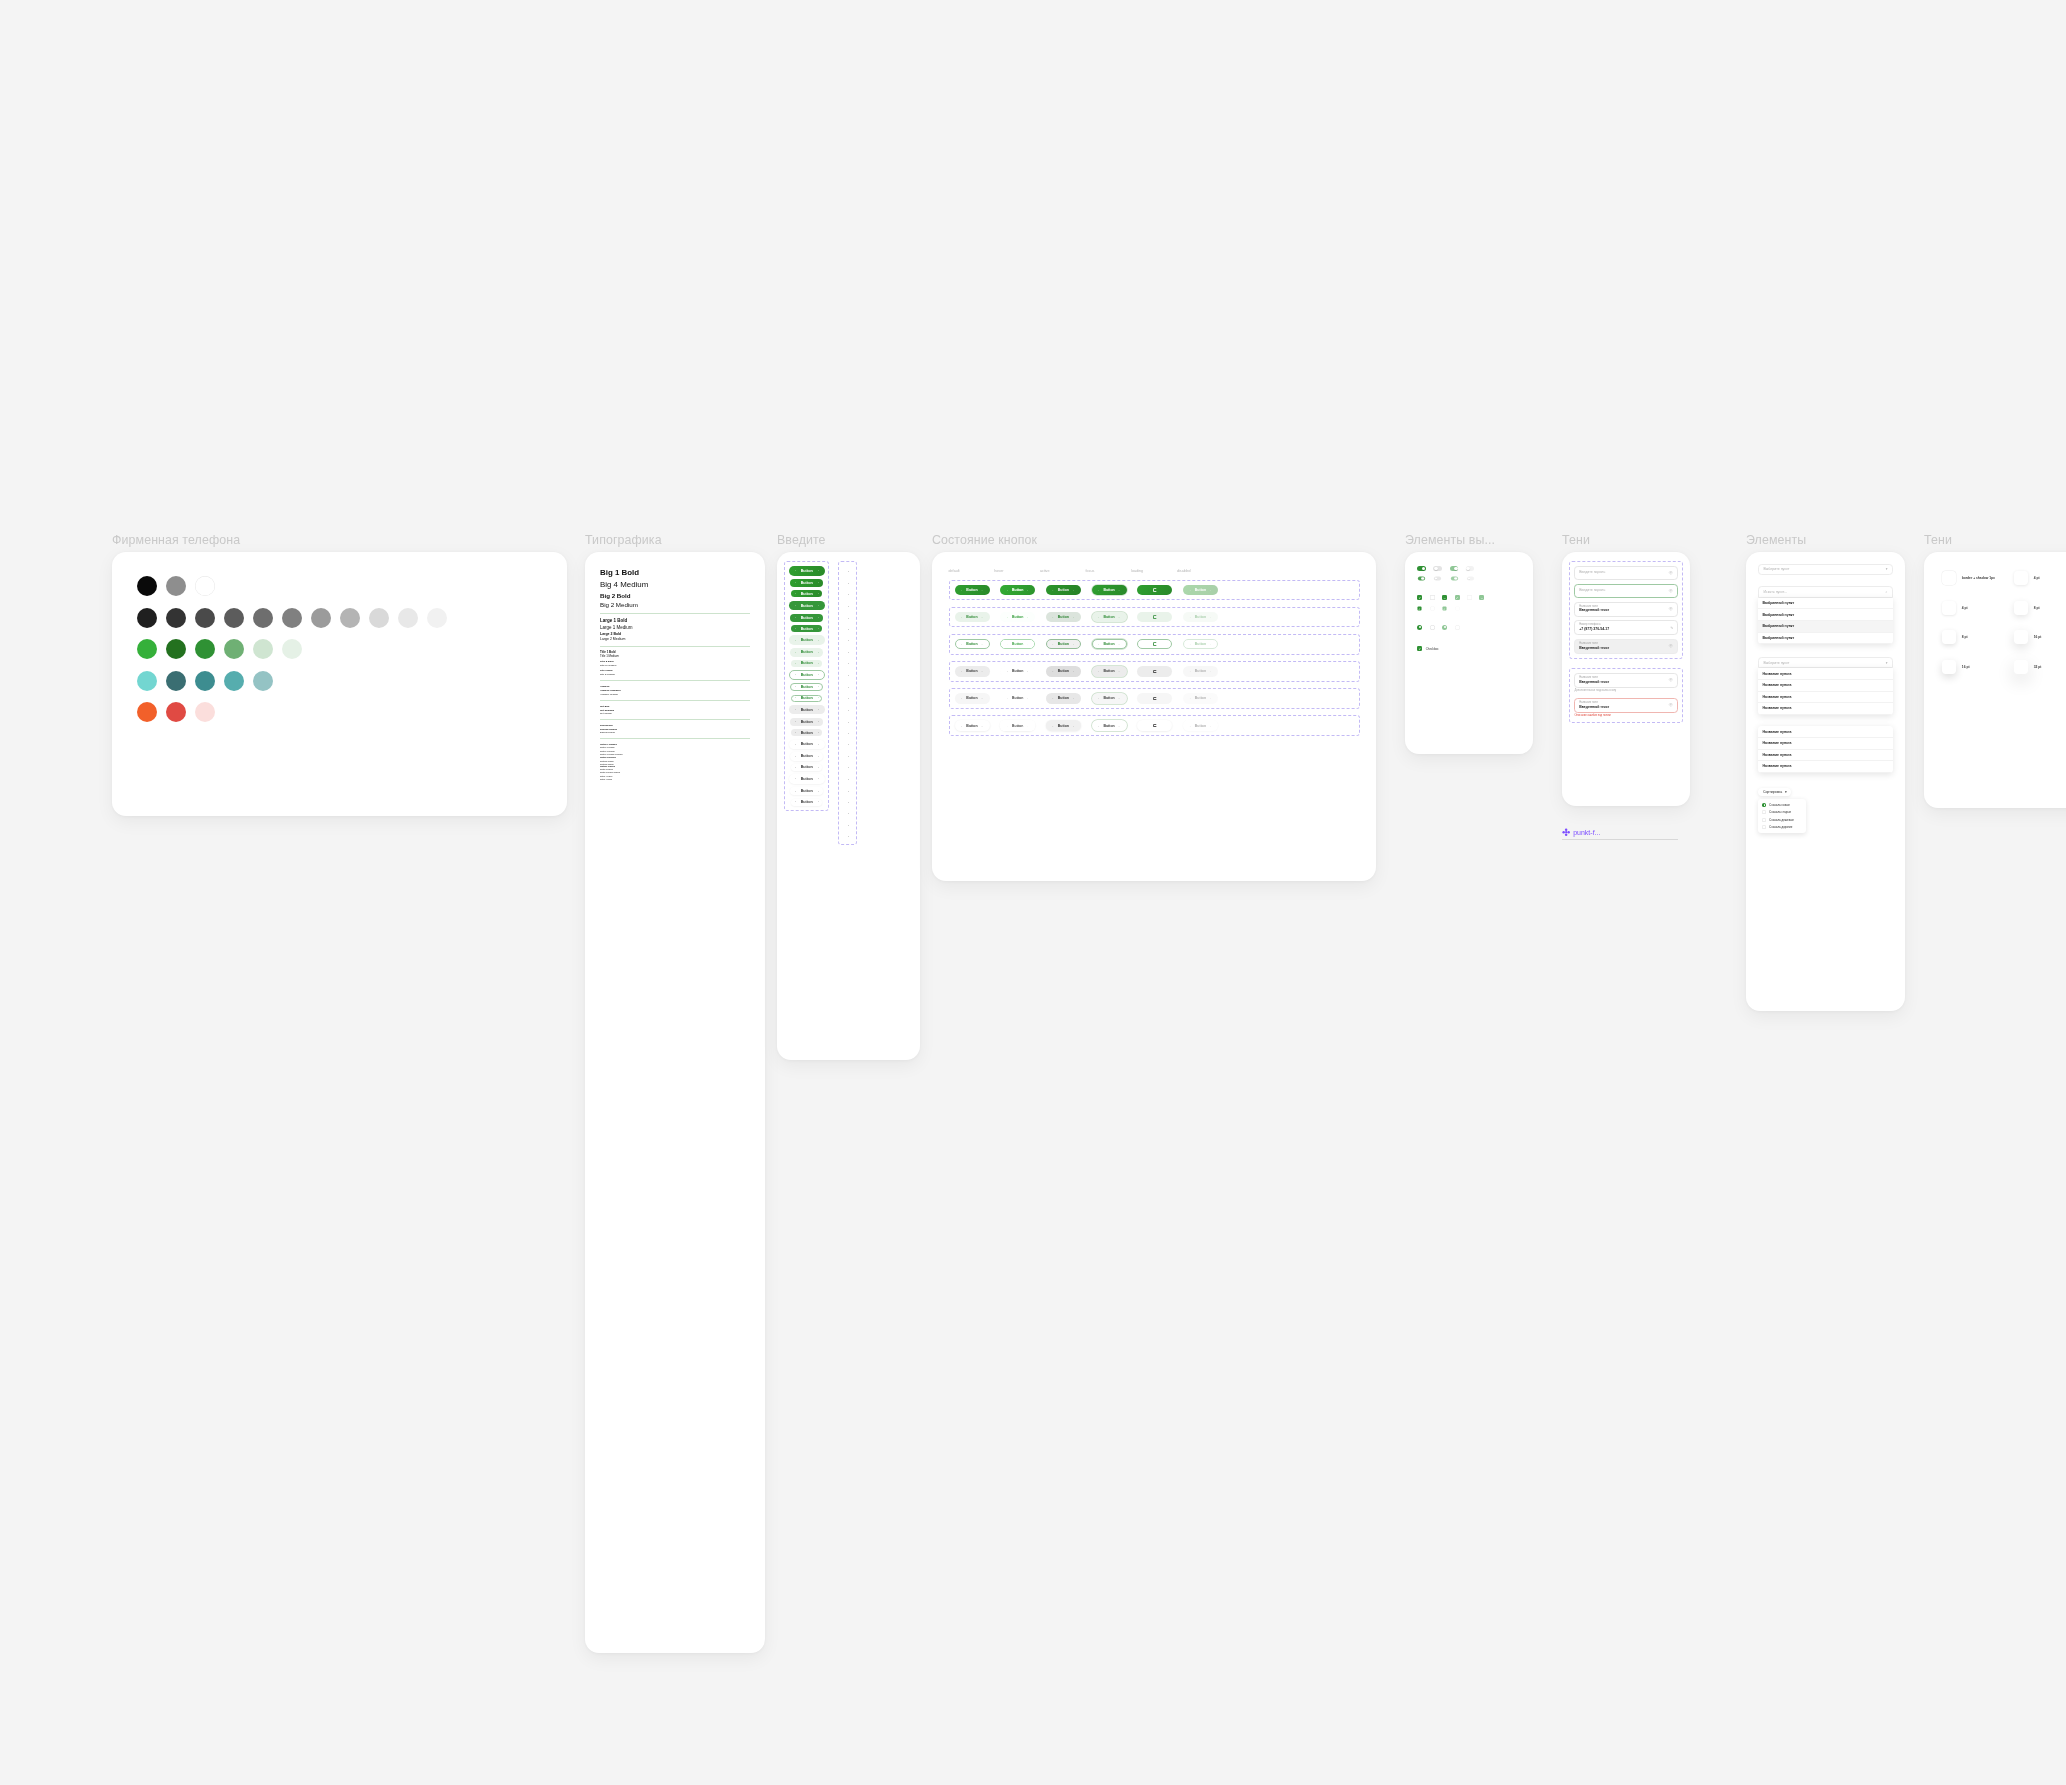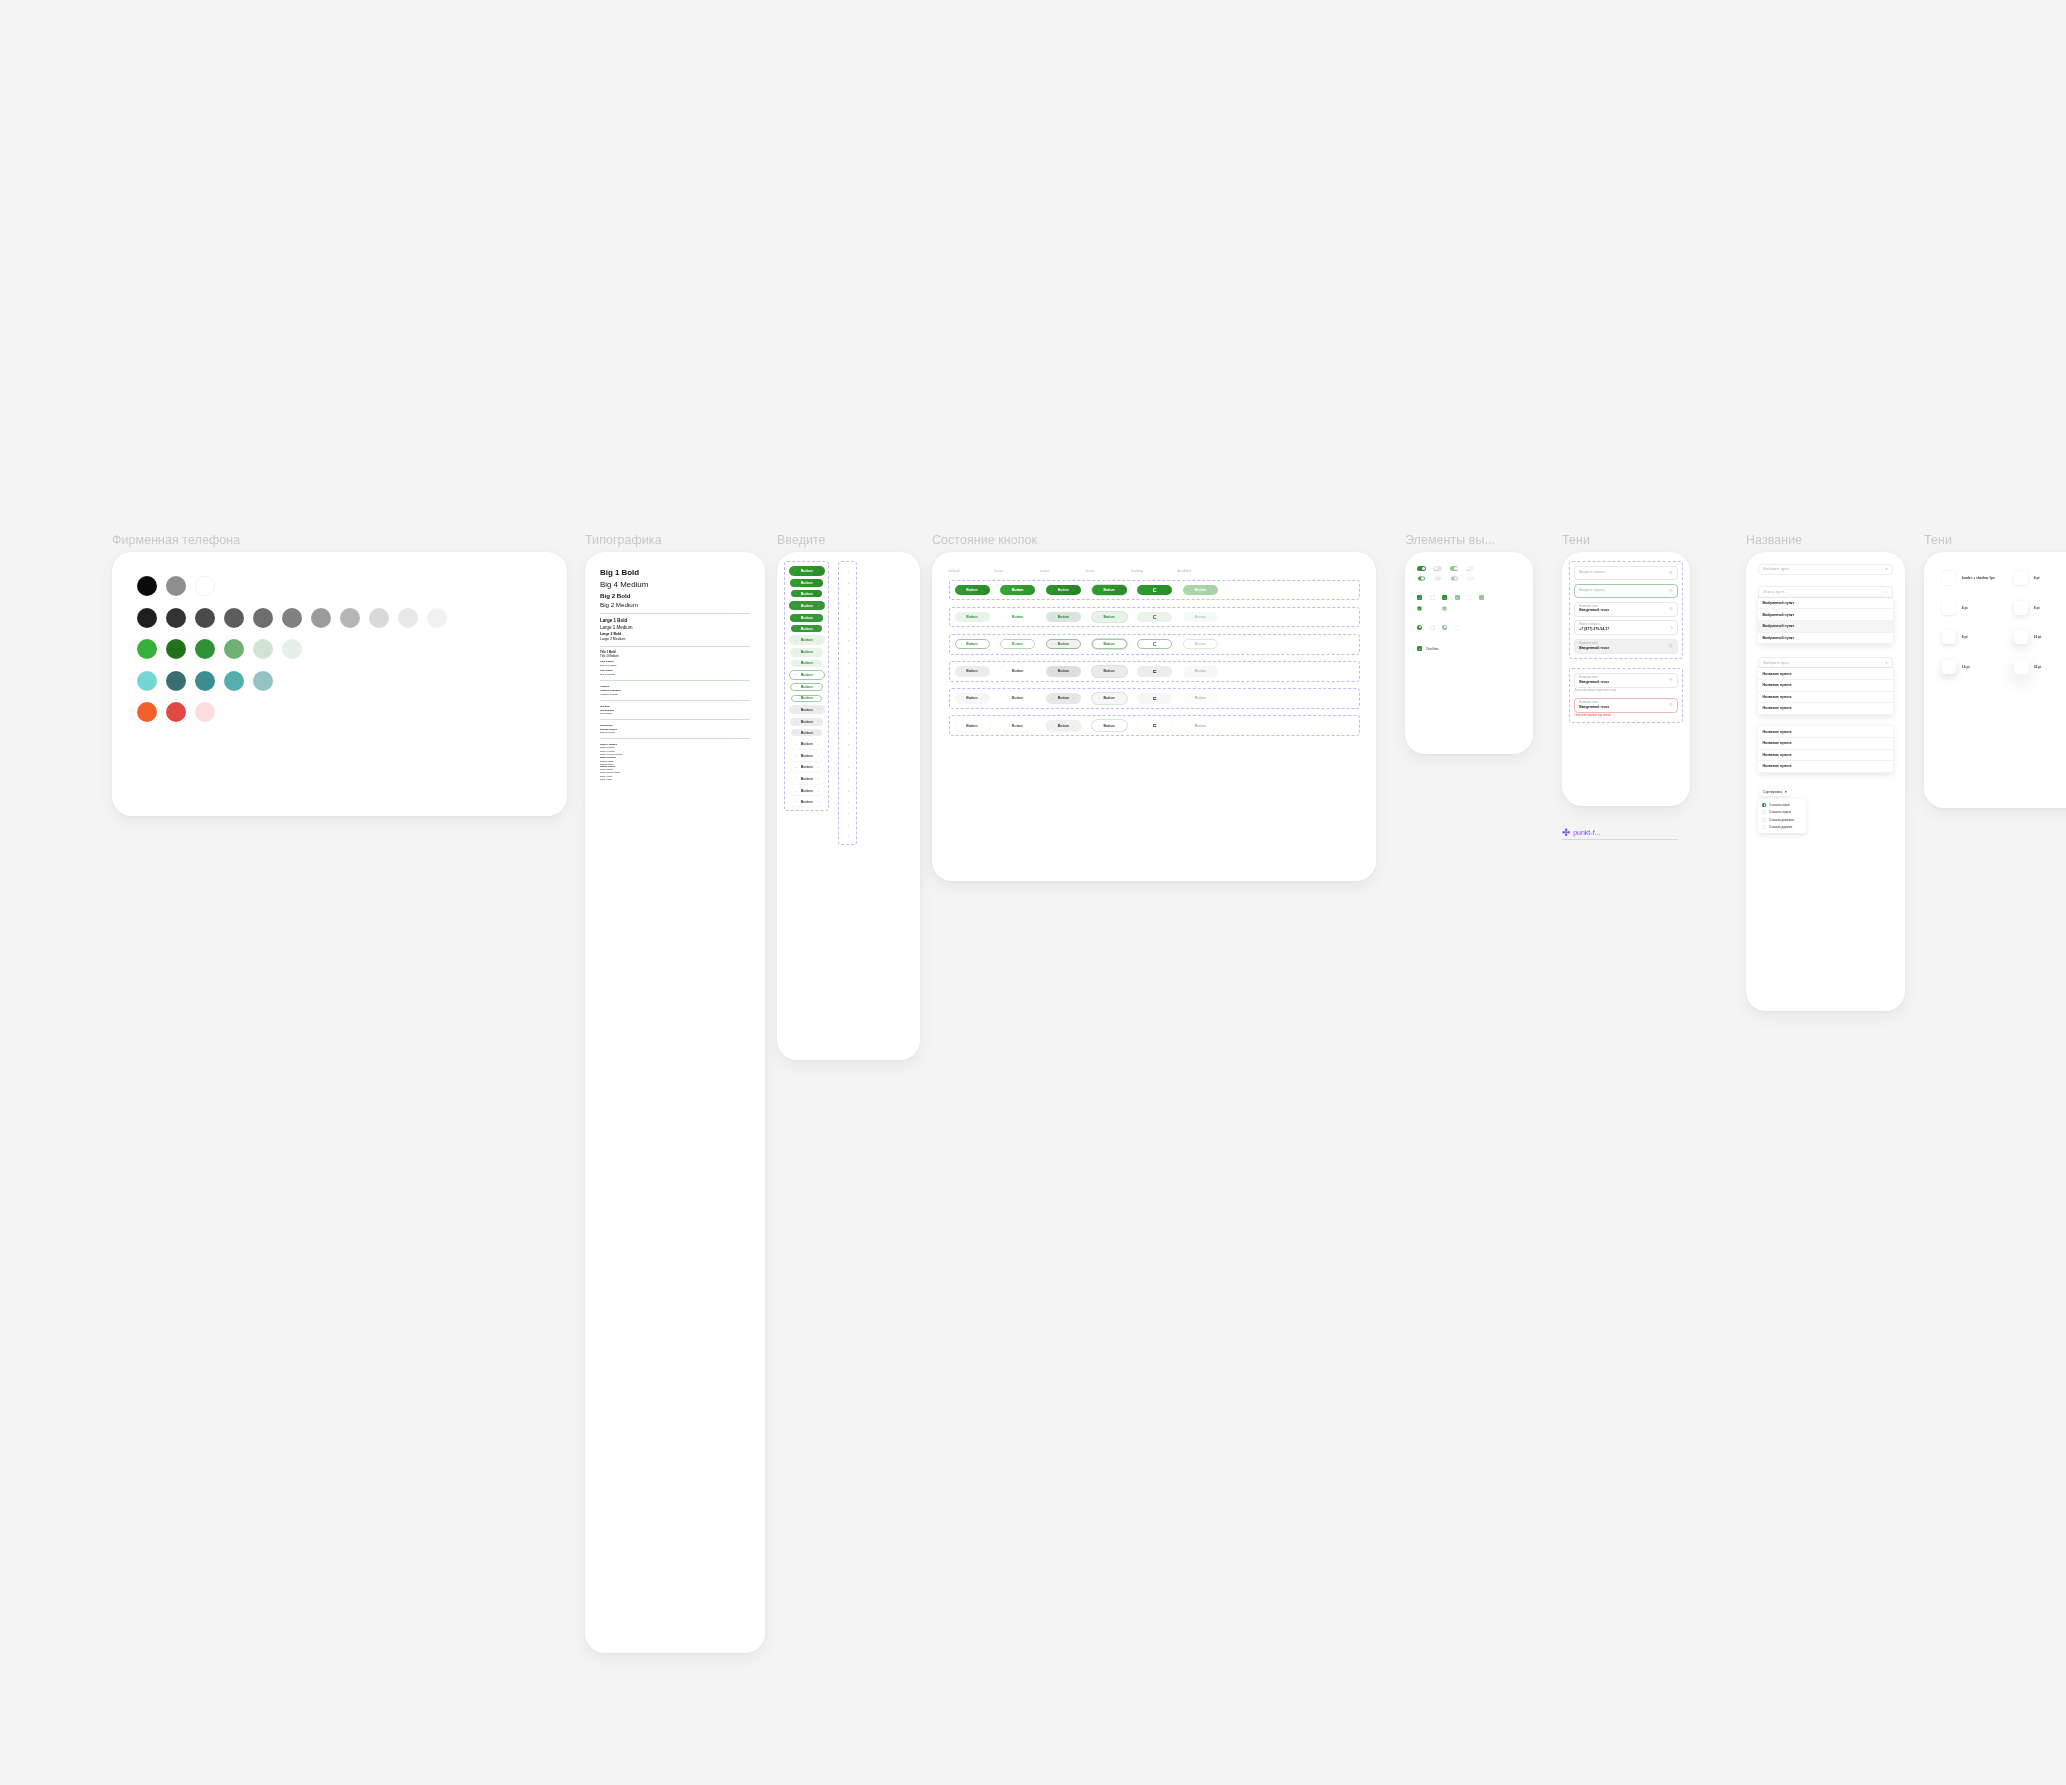--- a/index.html
+++ b/index.html
@@ -12,21 +12,21 @@
   #canvas { position: relative; width: 3174px; height: 1785px; }
 
   .frame { position: absolute; }
   .frame-label {
     font-size: 12.4px; color: #c9c9c9; font-weight: 400;
     letter-spacing: 0.1px; white-space: nowrap;
     margin-bottom: 5px; line-height: 14px;
   }
   .card {
     background: #ffffff;
-    border-radius: 20px;
+    border-radius: 14px;
     box-shadow: 0 5.8px 18px rgba(0,0,0,.055), 0 0.8px 3.3px rgba(0,0,0,.035);
   }
   .dashed { border: 0.8px dashed #c3baf5; border-radius: 3.3px; }
 
   
   .pal-row { display: flex; gap: 9px; margin-bottom: 11.6px; }
   .sw { width: 20px; height: 20px; border-radius: 50%; }
   .sw.ring { box-shadow: inset 0 0 0 0.4px #e3e3e3; }
 
   
@@ -727,21 +727,21 @@
             <circle cx="10" cy="10" r="2.6"></circle>
           </svg>
         </span>
         <span>punkt-f...</span>
       </div>
       <div class="wm-rule"></div>
     </div>
   </div>
 
   <div class="frame" style="left:1746px; top:533px;">
-    <div class="frame-label">Название</div>
+    <div class="frame-label">Элементы</div>
     <div class="card" style="width:159px; height:459px; padding:11.6px 12.4px;">
 
       <div class="dd">
         <span>Выберите пункт</span>
         <span>▾</span>
       </div>
 
       <div style="margin-top:10.7px;">
         <div class="dd" style="border-radius:3.7px 3.7px 0 0;">
           <span>Искать пункт...</span>

